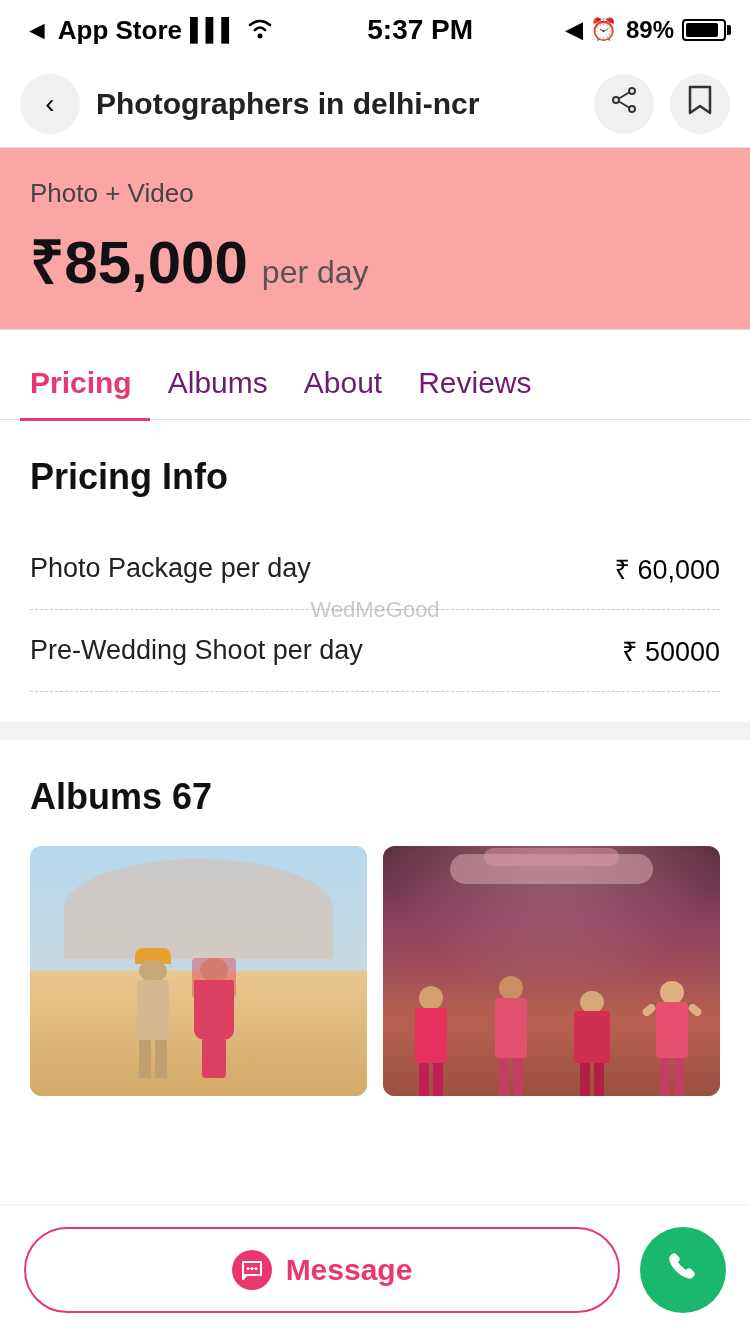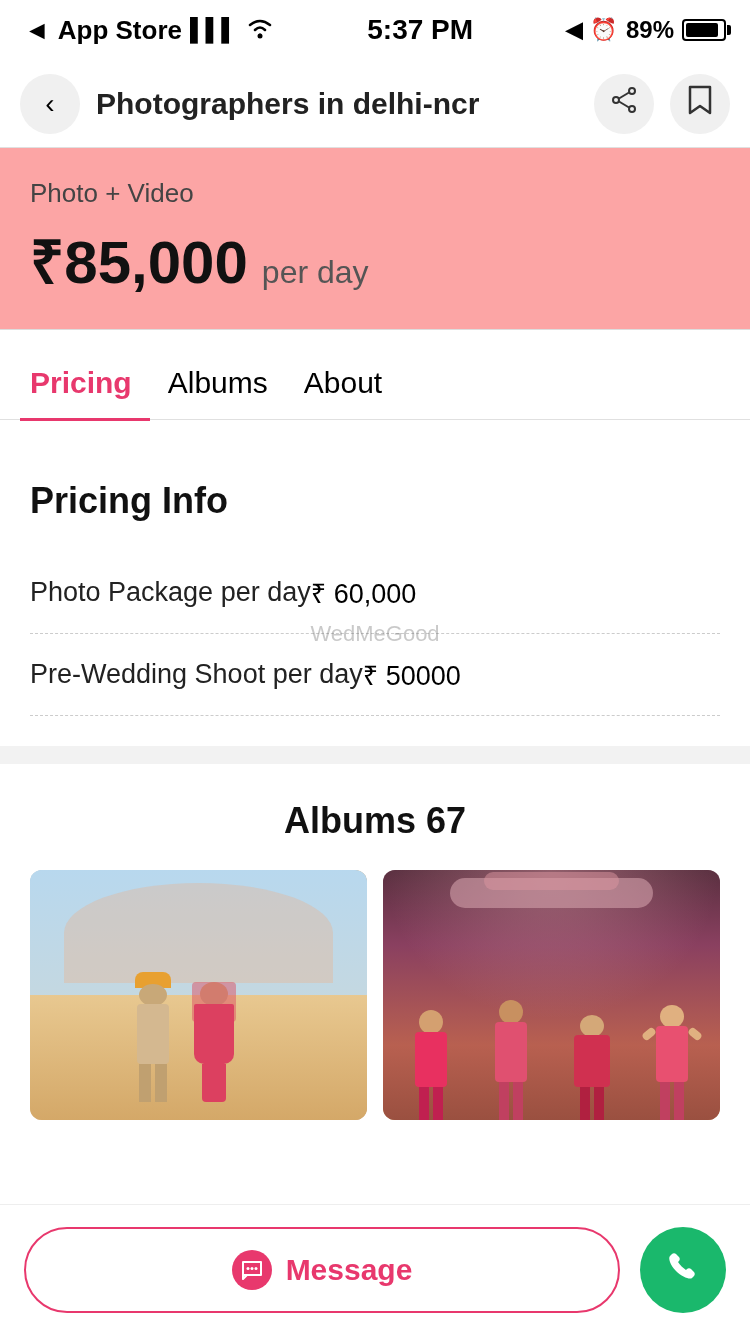--- a/index.html
+++ b/index.html
@@ -150,21 +150,21 @@
       height: 90px;
       background: #fff;
       display: flex;
       align-items: flex-end;
       border-bottom: 1.5px solid #e0e0e0;
       padding: 0 20px;
     }
     .tab-item {
       padding: 0 18px 18px;
       font-size: 30px;
-      color: #000000;
+      color: #701a75;
       cursor: pointer;
       border-bottom: 3px solid transparent;
       margin-bottom: -1.5px;
       font-weight: 400;
     }
     .tab-item.active {
       color: #e8386d;
       border-bottom: 3px solid #e8386d;
       font-weight: 600;
     }
@@ -175,24 +175,24 @@
     
     .pricing-section {
       background: #fff;
       padding: 36px 30px 30px;
     }
     .pricing-title {
       font-size: 36px;
       font-weight: 700;
       color: #111;
       margin-bottom: 30px;
-      margin-top: 24px;
     }
     .pricing-row {
       display: flex;
+      justify-content: space-between;
       align-items: center;
       padding: 22px 0;
       border-bottom: 1.5px dashed #ccc;
     }
     .pricing-row:last-child {
       border-bottom: 1.5px dashed #ccc;
     }
     .pricing-label {
       font-size: 27px;
       color: #222;
@@ -222,21 +222,20 @@
     
     .bg-separator {
       height: 18px;
       background: #f2f2f2;
     }
 
     
     .albums-section {
       background: #fff;
       padding: 36px 30px 20px;
-      text-align: center;
     }
     .albums-title {
       font-size: 36px;
       font-weight: 700;
       color: #111;
       margin-bottom: 28px;
     }
     .albums-grid {
       display: flex;
       gap: 16px;
@@ -388,20 +387,23 @@
 <div class="tab-bar">
   <div class="tab-item active">
     <span>Pricing</span>
   </div>
   <div class="tab-item">
     <span>Albums</span>
   </div>
   <div class="tab-item">
     <span>About</span>
   </div>
+  <div class="tab-item">
+    <span>Reviews</span>
+  </div>
 </div>
 
 <div class="pricing-section">
   <div class="pricing-title">Pricing Info</div>
 
   <div class="watermark">
     <div class="watermark-text">WedMeGood</div>
 
     <div class="pricing-row">
       <span class="pricing-label">Photo Package per day</span>

